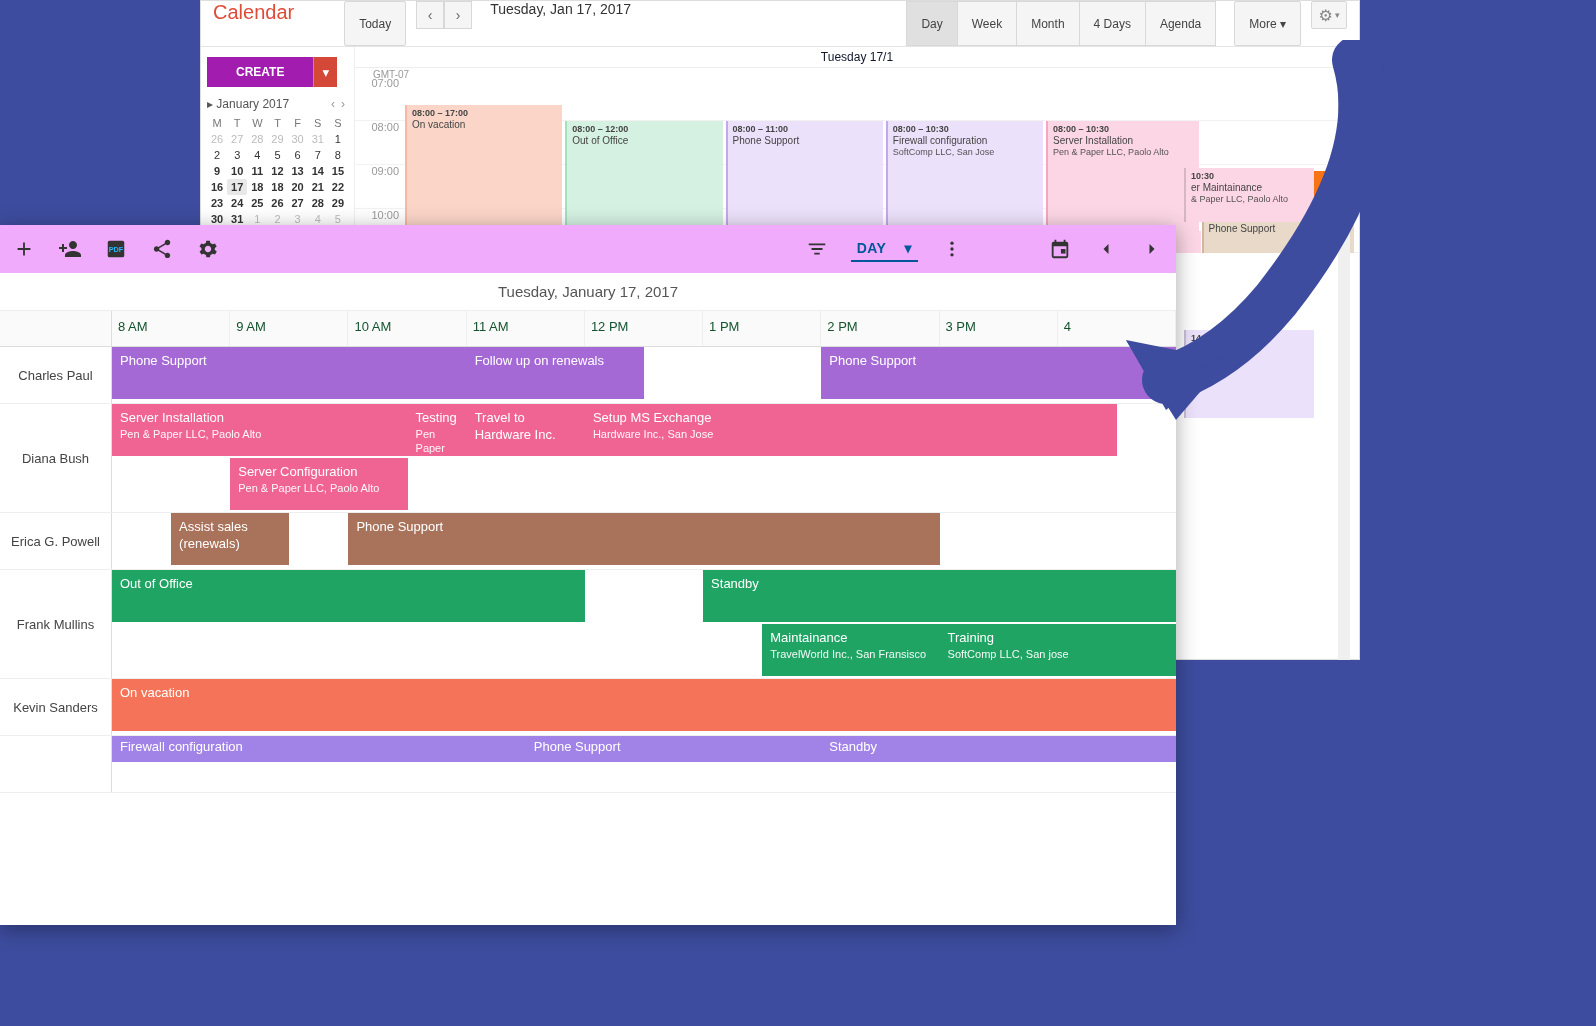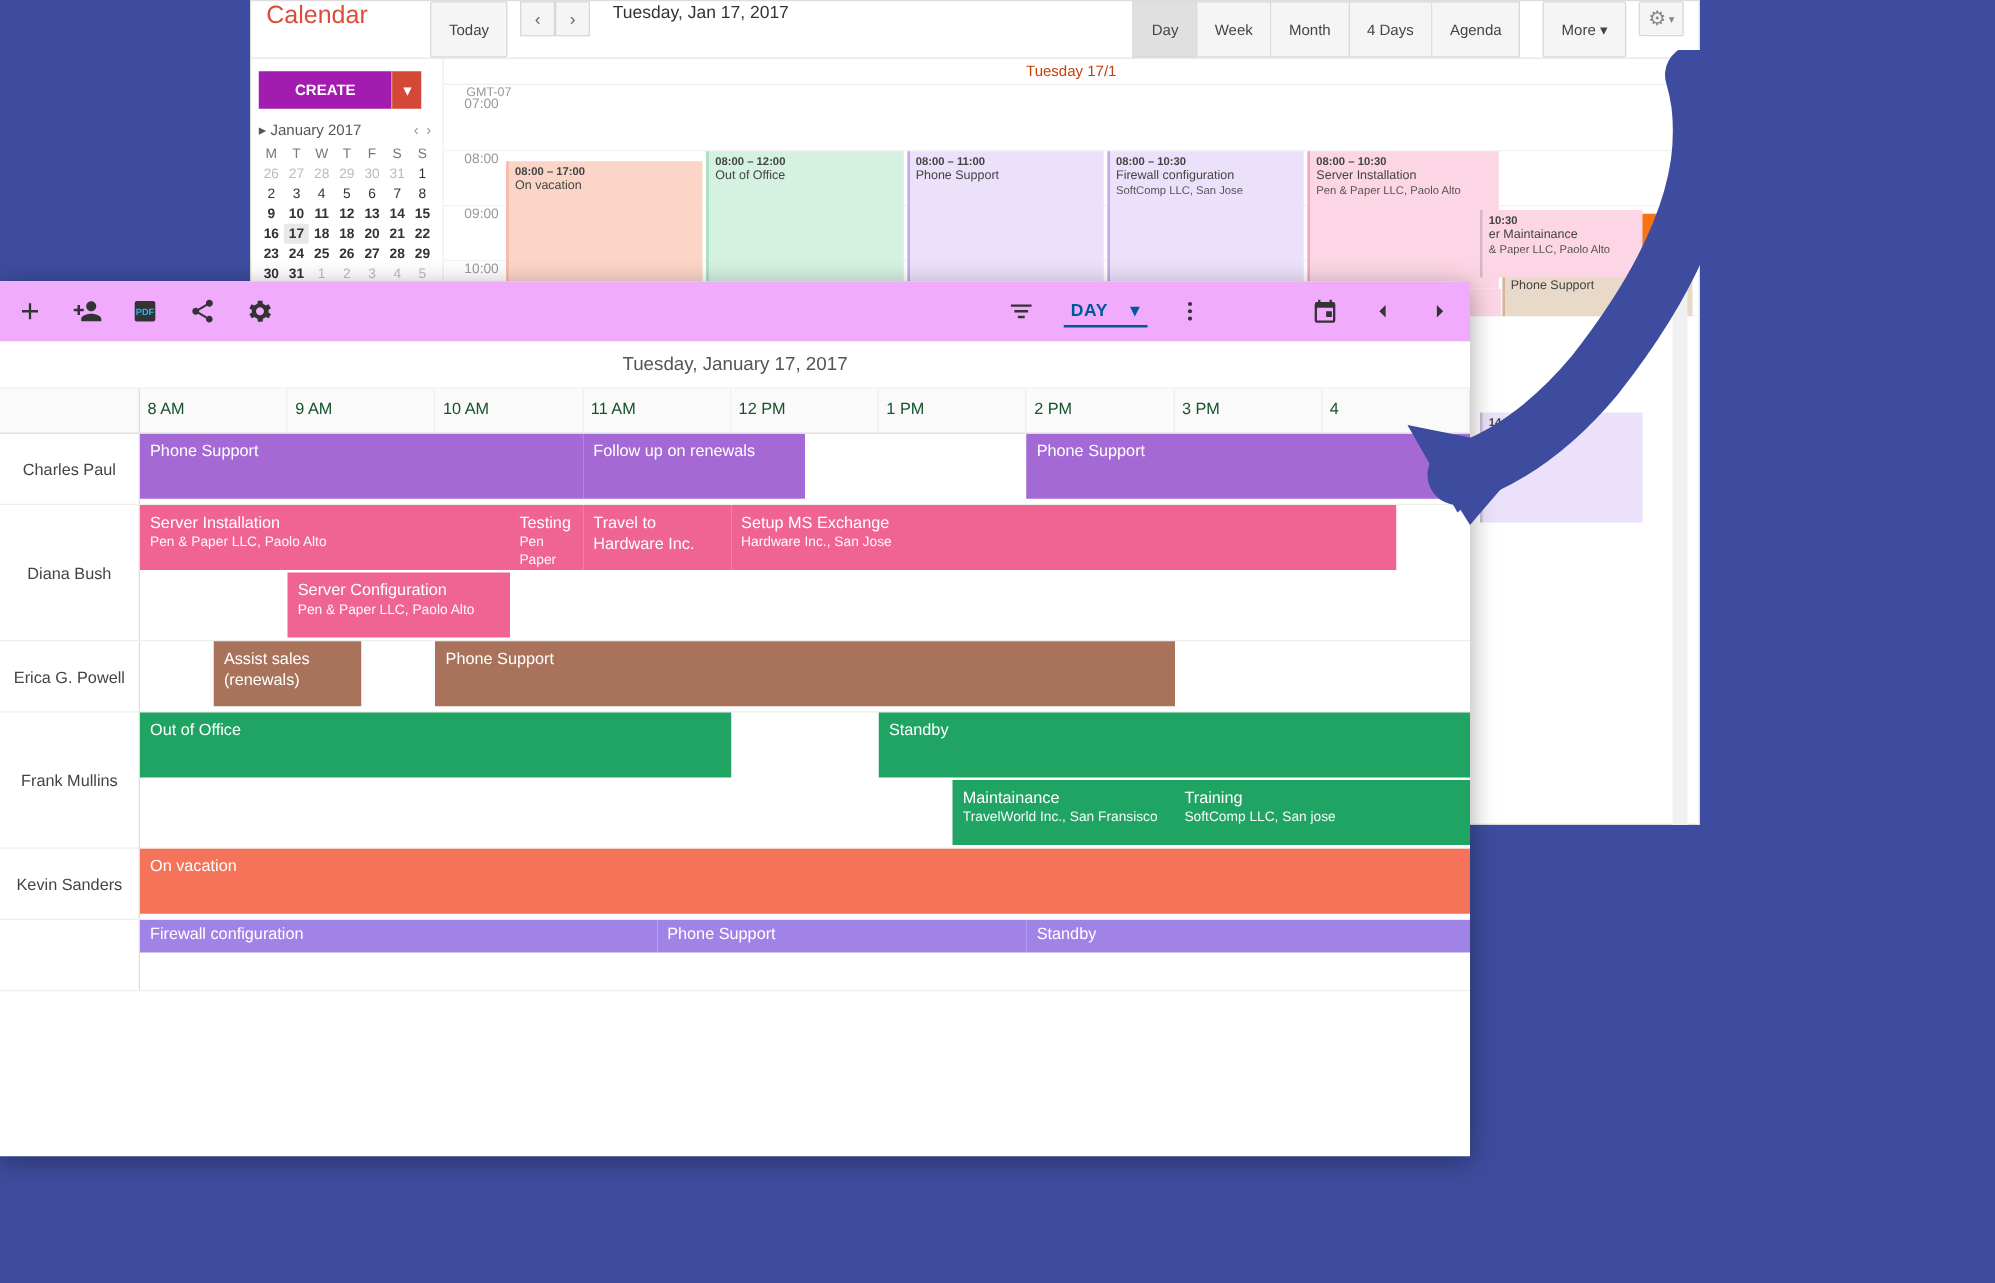--- a/index.html
+++ b/index.html
@@ -39,21 +39,21 @@
 .gcal-month-nav { display:flex; align-items:center; justify-content:space-between; margin-top:10px; font-size:12px; color:#555;}
 .gcal-month-nav .navs span{ cursor:pointer; color:#999; padding:0 3px;}
 .gcal-mini { width:100%; font-size:11px; border-collapse:collapse; margin-top:4px;}
 .gcal-mini th { color:#777; font-weight:normal; padding:2px; }
 .gcal-mini td { text-align:center; padding:2px; color:#333; cursor:pointer;}
 .gcal-mini td.dim { color:#bbb; }
 .gcal-mini td.bold { font-weight:bold; }
 .gcal-mini td.sel { background:#e8e8e8; border-radius:2px; }
 
 .gcal-main { flex:1; position:relative; overflow:hidden;}
-.gcal-dayhdr { text-align:center; font-size:12px; color:#c2410c; padding:3px 0; border-bottom:1px solid #eee;}
+.gcal-dayhdr { text-align:center; font-size:12px; color:#0f172a; padding:3px 0; border-bottom:1px solid #eee;}
 .gcal-tz { font-size:10px; color:#999; position:absolute; left:18px; top:22px;}
 .gcal-timecol { position:absolute; left:0; top:30px; width:50px;}
 .gcal-timecol div { height:44px; text-align:right; padding-right:6px; font-size:11px; color:#999; border-bottom:1px solid #f2f2f2;}
 .gcal-grid { position:absolute; left:50px; right:0; top:30px; bottom:0;}
 .gcal-grid .row { height:44px; border-bottom:1px solid #f2f2f2;}
 .gcal-event { position:absolute; font-size:10px; padding:3px 5px; border-left:2px solid rgba(0,0,0,.15); overflow:hidden; line-height:1.2;}
 .gcal-event .t { font-weight:bold; font-size:9px;}
 .gcal-event .lbl { font-size:10px;}
 .gcal-event .sub { font-size:9px; opacity:.9;}
 
@@ -221,21 +221,21 @@
           <div>08:00</div>
           <div>09:00</div>
           <div>10:00</div>
         </div>
       <div class="gcal-grid">
         <div class="row"></div>
           <div class="row"></div>
           <div class="row"></div>
           <div class="row"></div>
         <div id="gcal-events">
-            <div class="gcal-event" style="left: 0%; width: 16.5%; top: 52px; height: 132px; background: rgb(251, 214, 200); border-left-color: rgb(248, 184, 164); color: rgb(68, 68, 68);">
+            <div class="gcal-event" style="left: 0%; width: 16.5%; top: 28px; height: 132px; background: rgb(251, 214, 200); border-left-color: rgb(248, 184, 164); color: rgb(68, 68, 68);">
               <div class="t">08:00 – 17:00</div>
               <div class="lbl">On vacation</div>
             </div>
             <div class="gcal-event" style="left: 16.8%; width: 16.5%; top: 44px; height: 132px; background: rgb(212, 241, 226); border-left-color: rgb(163, 224, 192); color: rgb(68, 68, 68);">
               <div class="t">08:00 – 12:00</div>
               <div class="lbl">Out of Office</div>
             </div>
             <div class="gcal-event" style="left: 33.6%; width: 16.5%; top: 44px; height: 132px; background: rgb(236, 225, 250); border-left-color: rgb(197, 168, 234); color: rgb(68, 68, 68);">
               <div class="t">08:00 – 11:00</div>
               <div class="lbl">Phone Support</div>

